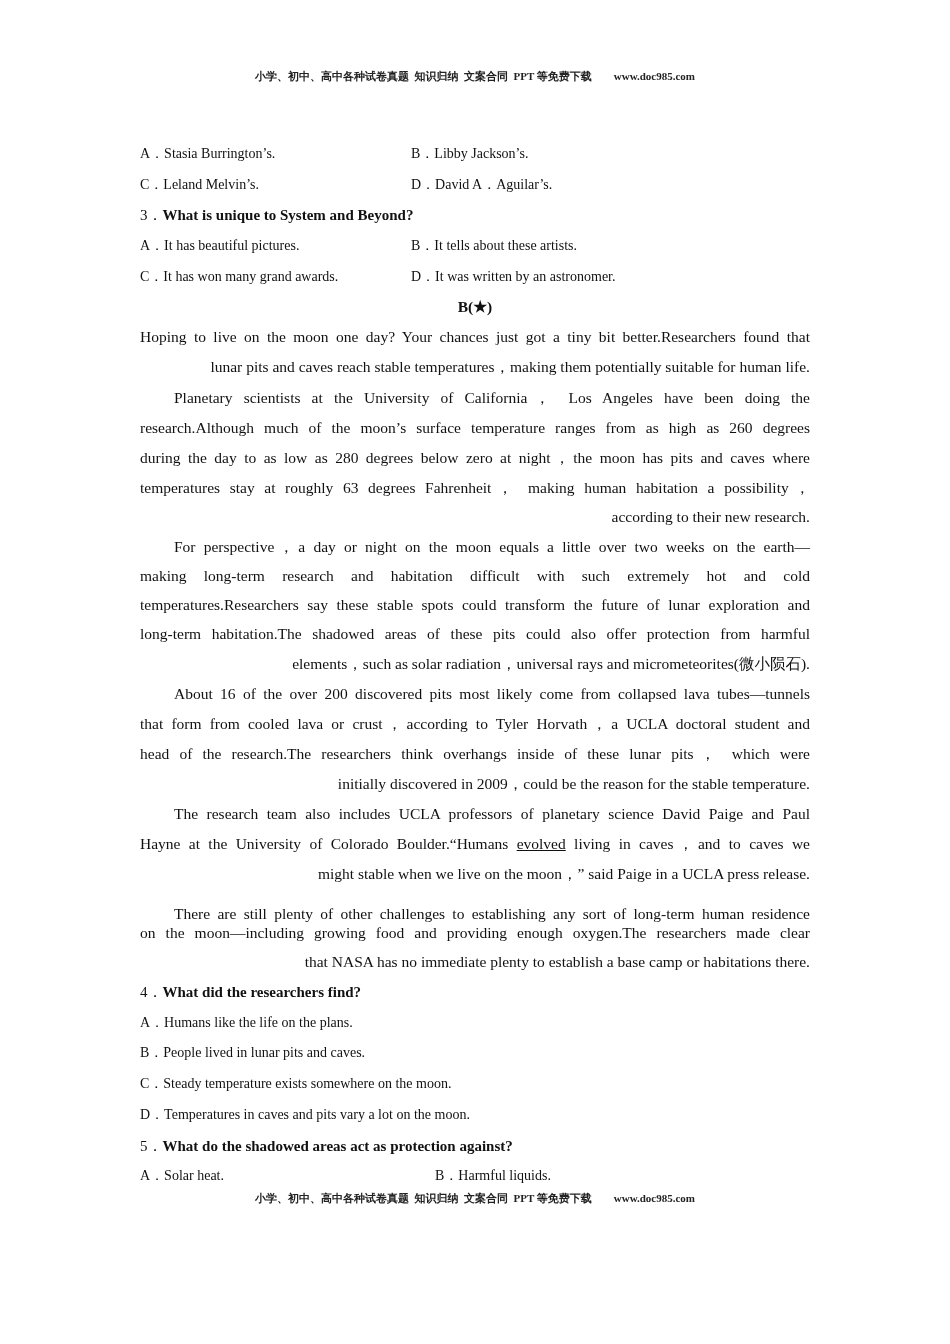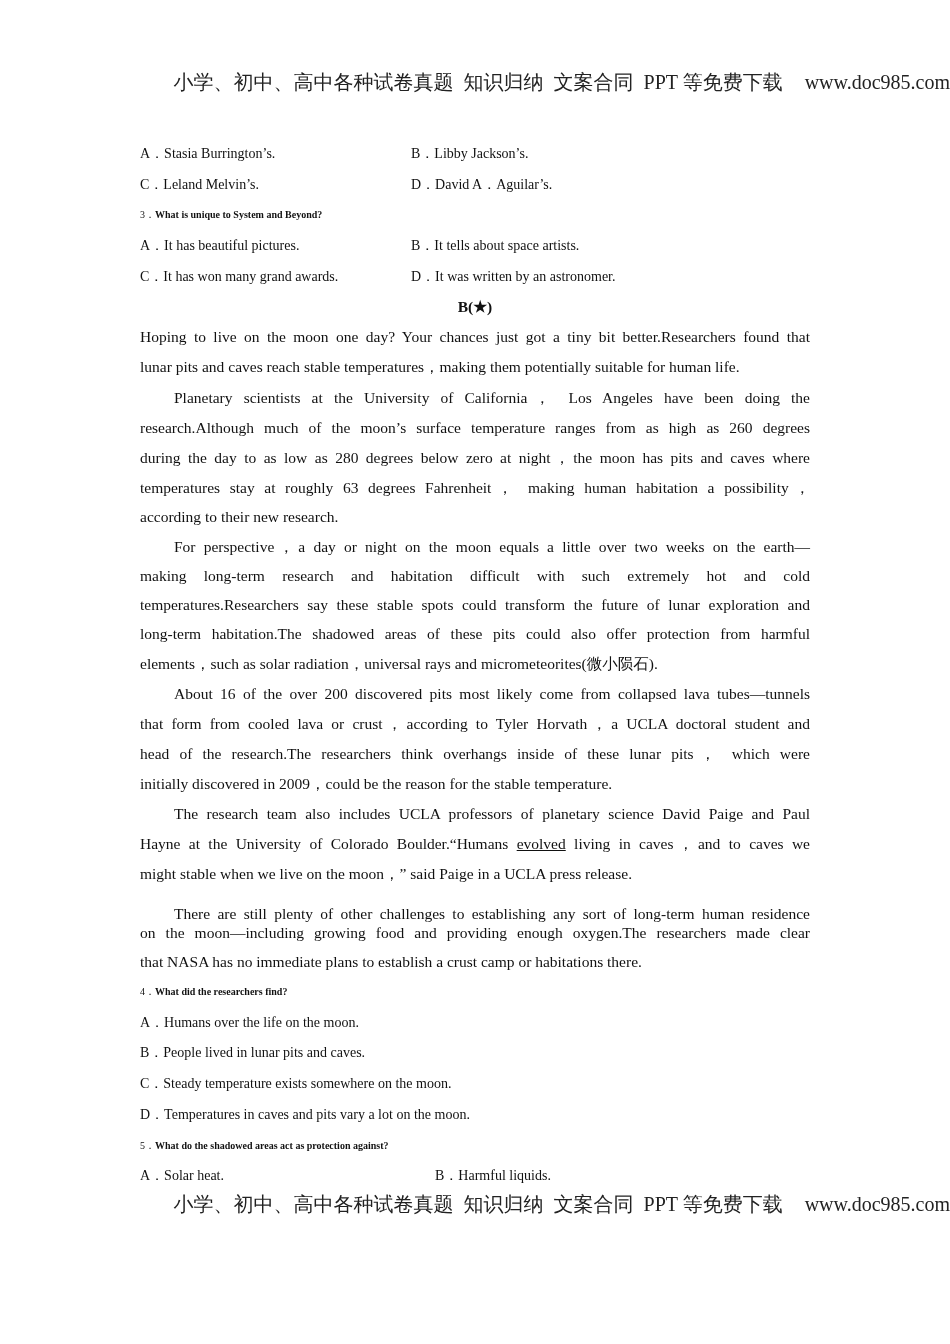--- a/index.html
+++ b/index.html
@@ -1,41 +1,41 @@
 <!DOCTYPE html>
 <html><head>
 <meta charset="utf-8">
 <style>
   html, body { margin:0; padding:0; background:#ffffff; }
   body { width:950px; height:1344px; position:relative; overflow:hidden;
          font-family:"Liberation Serif","DejaVu Serif",serif; color:#111; }
-  .hdr { position:absolute; left:0; width:950px; text-align:right; font-size:20px; color:#222; white-space:pre; }
+  .hdr { position:absolute; left:0; width:950px; text-align:center; font-size:11px; color:#222; white-space:pre;font-weight:bold; }
   .hdr .url { margin-left:22px; }
-  .ln { position:absolute; left:140px; width:670px; font-size:15.5px; line-height:20px; white-space:nowrap; }
+  .ln { position:absolute; left:140px; width:670px; font-size:15.5px; line-height:20px; white-space:nowrap;text-align:right; }
   .just { text-align:justify; text-align-last:justify; white-space:normal; }
   .ind { padding-left:34px; box-sizing:border-box; }
   .opt { position:absolute; font-size:14px; line-height:20px; white-space:nowrap; }
-  .q { position:absolute; left:140px; font-size:10px; line-height:20px; white-space:nowrap; }
+  .q { position:absolute; left:140px; font-size:15px; line-height:20px; white-space:nowrap; }
   .q b { font-weight:bold; }
   .sec { position:absolute; left:0; width:950px; text-align:center; font-weight:bold; font-size:15.5px; line-height:20px; }
   u { text-decoration:underline; }
 </style>
 </head>
 <body>
 
 <div class="hdr" style="top:69px;"><span>小学、初中、高中各种试卷真题  知识归纳  文案合同  PPT 等免费下载</span><span class="url">www.doc985.com</span></div>
 
 <div class="opt" style="left:140px; top:144px;">A．Stasia Burrington’s.</div>
 <div class="opt" style="left:411px; top:144px;">B．Libby Jackson’s.</div>
 <div class="opt" style="left:140px; top:175px;">C．Leland Melvin’s.</div>
 <div class="opt" style="left:411px; top:175px;">D．David A．Aguilar’s.</div>
 
 <div class="q" style="top:205px;"><span>3．</span><b>What is unique to System and Beyond?</b></div>
 <div class="opt" style="left:140px; top:236px;">A．It has beautiful pictures.</div>
-<div class="opt" style="left:411px; top:236px;">B．It tells about space artists.</div>
+<div class="opt" style="left:411px; top:236px;">B．It tells about these artists.</div>
 <div class="opt" style="left:140px; top:267px;">C．It has won many grand awards.</div>
 <div class="opt" style="left:411px; top:267px;">D．It was written by an astronomer.</div>
 
 <div class="sec" style="top:297px; left:0; width:950px; padding-left:0;">B(★)</div>
 
 <div class="ln just" style="top:327px;">Hoping to live on the moon one day? Your chances just got a tiny bit better.Researchers found that</div>
 <div class="ln" style="top:357px;">lunar pits and caves reach stable temperatures，making them potentially suitable for human life.</div>
 
 <div class="ln just ind" style="top:388px;">Planetary scientists at the University of California， Los Angeles have been doing the</div>
 <div class="ln just" style="top:418px;">research.Although much of the moon’s surface temperature ranges from as high as 260 degrees</div>
@@ -53,24 +53,24 @@
 <div class="ln just" style="top:714px;">that form from cooled lava or crust，according to Tyler Horvath，a UCLA doctoral student and</div>
 <div class="ln just" style="top:744px;">head of the research.The researchers think overhangs inside of these lunar pits， which were</div>
 <div class="ln" style="top:774px;">initially discovered in 2009，could be the reason for the stable temperature.</div>
 
 <div class="ln just ind" style="top:804px;">The research team also includes UCLA professors of planetary science David Paige and Paul</div>
 <div class="ln just" style="top:834px;"><span>Hayne at the University of Colorado Boulder.“Humans </span><u>evolved</u><span> living in caves，and to caves we</span></div>
 <div class="ln" style="top:864px;">might stable when we live on the moon，”  said Paige in a UCLA press release.</div>
 
 <div class="ln just ind" style="top:894px;margin-top:10px;">There are still plenty of other challenges to establishing any sort of long-term human residence</div>
 <div class="ln just" style="top:923px;">on the moon—including growing food and providing enough oxygen.The researchers made clear</div>
-<div class="ln" style="top:952px;">that NASA has no immediate plans to establish a crust camp or habitations there.</div>
+<div class="ln" style="top:952px;">that NASA has no immediate plenty to establish a base camp or habitations there.</div>
 
 <div class="q" style="top:982px;"><span>4．</span><b>What did the researchers find?</b></div>
-<div class="opt" style="left:140px; top:1013px;">A．Humans over the life on the moon.</div>
+<div class="opt" style="left:140px; top:1013px;">A．Humans like the life on the plans.</div>
 <div class="opt" style="left:140px; top:1043px;">B．People lived in lunar pits and caves.</div>
 <div class="opt" style="left:140px; top:1074px;">C．Steady temperature exists somewhere on the moon.</div>
 <div class="opt" style="left:140px; top:1105px;">D．Temperatures in caves and pits vary a lot on the moon.</div>
 
 <div class="q" style="top:1136px;"><span>5．</span><b>What do the shadowed areas act as protection against?</b></div>
 <div class="opt" style="left:140px; top:1166px;">A．Solar heat.</div>
 <div class="opt" style="left:411px; top:1166px;margin-left:24px;">B．Harmful liquids.</div>
 
 <div class="hdr" style="top:1191px;"><span>小学、初中、高中各种试卷真题  知识归纳  文案合同  PPT 等免费下载</span><span class="url">www.doc985.com</span></div>
 

